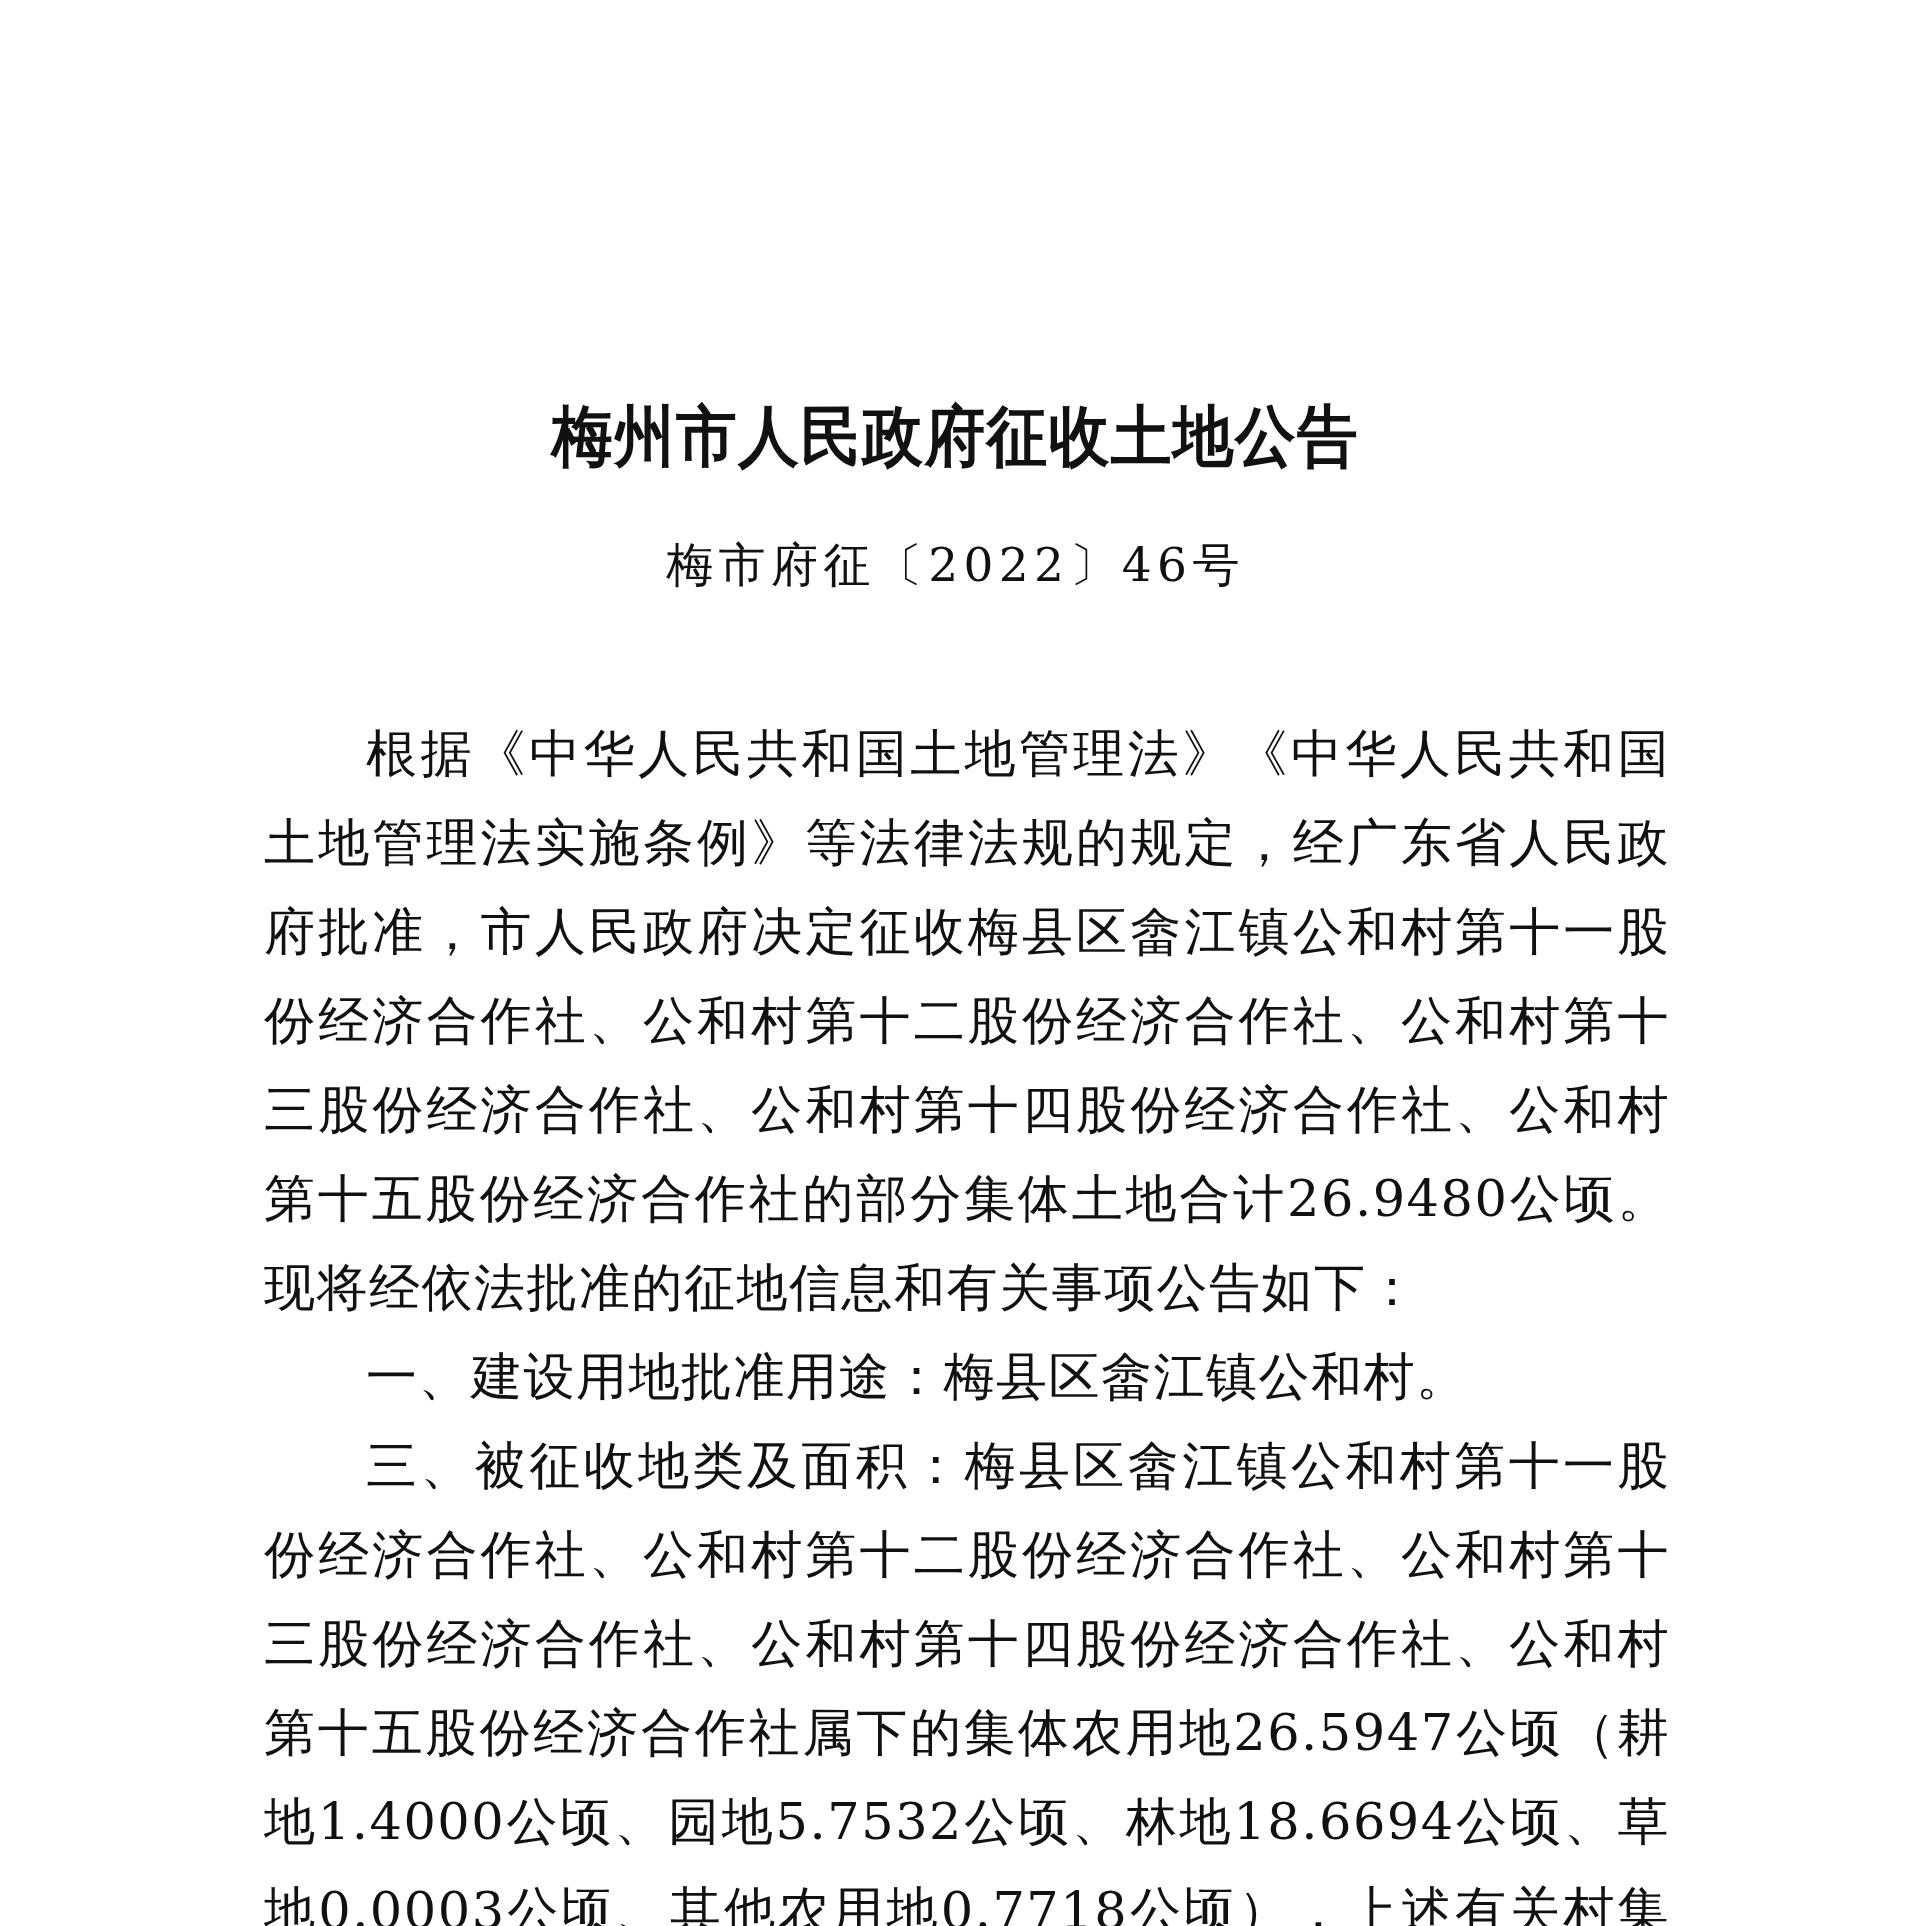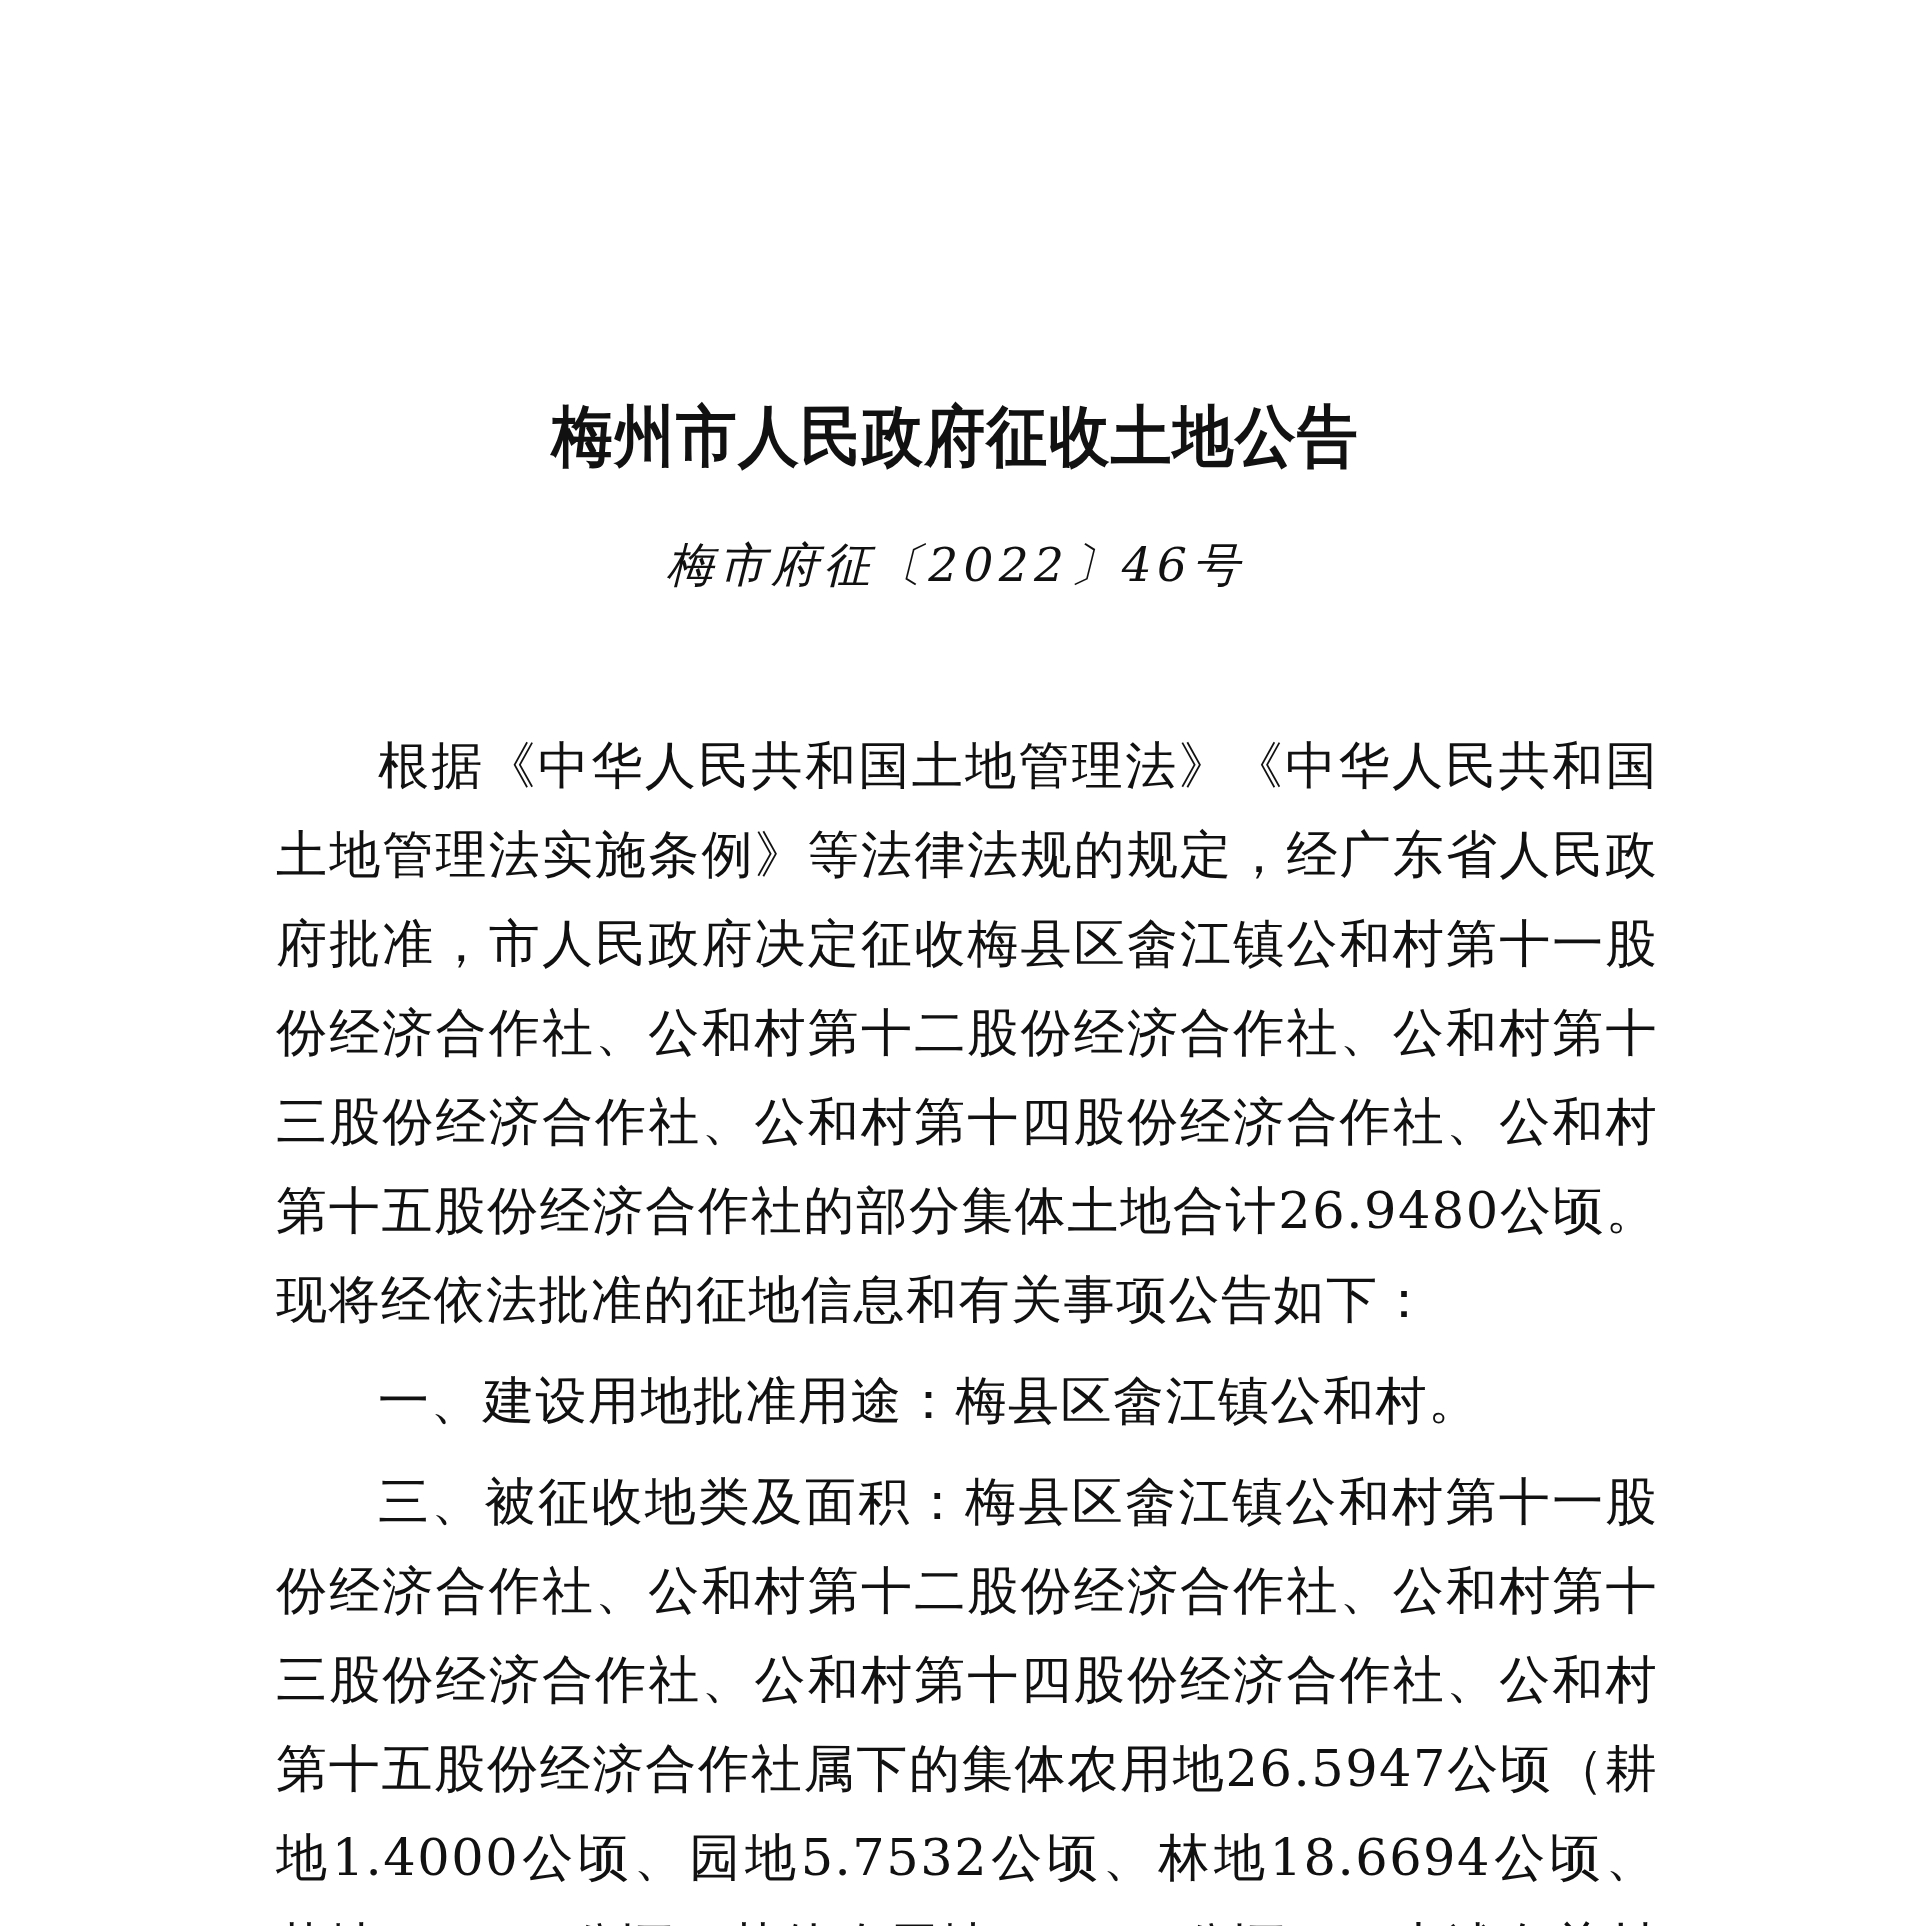--- a/index.html
+++ b/index.html
@@ -8,28 +8,28 @@
     font-family: "DejaVu Serif", "Liberation Serif", serif; color: #111111;
   }
   .page-title {
     position: absolute; top: 360px; left: 0; width: 1911px; text-align: center;
     font-family: "DejaVu Sans", "Liberation Sans", sans-serif;
     font-weight: bold; font-size: 66px; letter-spacing: 1.5px; line-height: 1;
     transform: scaleX(0.92);
   }
   .doc-number {
     position: absolute; top: 541px; left: 0; width: 1911px; text-align: center;
-    font-size: 47px; letter-spacing: 5.4px; line-height: 1; font-style: italic;
+    font-size: 47px; letter-spacing: 5.4px; line-height: 1;
   }
   .body-text {
     position: absolute; top: 709px; left: 264px; width: 1406px;
     font-size: 51px; line-height: 89px; text-align: justify;
     text-align-last: left; letter-spacing: 1.5px;
   }
-  .body-text p { margin: 12px; text-indent: 2em; }
+  .body-text p { margin: 0; text-indent: 2em; }
 </style>
 </head>
 <body>
 
 <div>
   <h1 class="page-title">梅州市人民政府征收土地公告</h1>
   <div class="doc-number">梅市府征〔2022〕46号</div>
 
   <div class="body-text">
     <p>根据《中华人民共和国土地管理法》《中华人民共和国土地管理法实施条例》等法律法规的规定，经广东省人民政府批准，市人民政府决定征收梅县区畲江镇公和村第十一股份经济合作社、公和村第十二股份经济合作社、公和村第十三股份经济合作社、公和村第十四股份经济合作社、公和村第十五股份经济合作社的部分集体土地合计26.9480公顷。现将经依法批准的征地信息和有关事项公告如下：</p>

